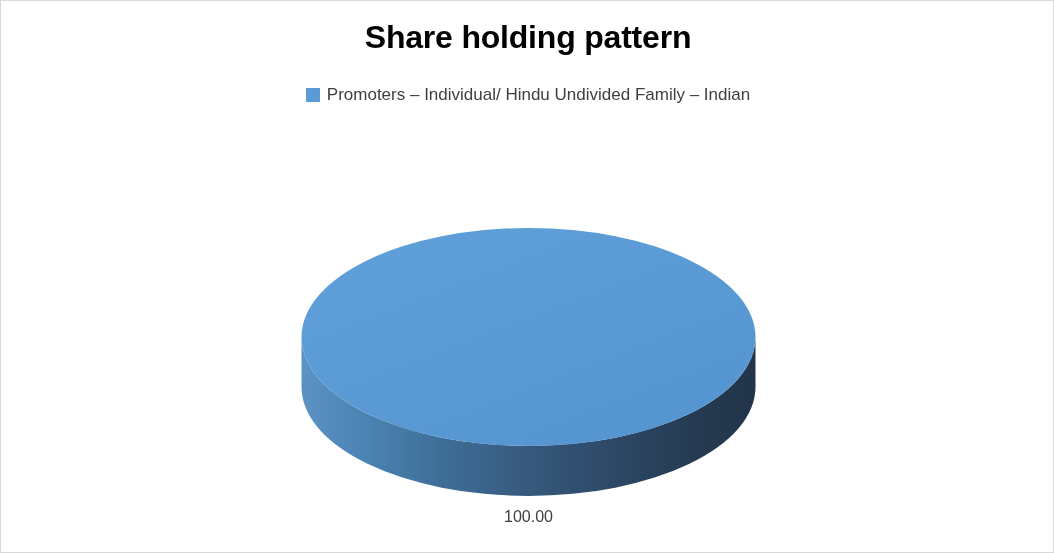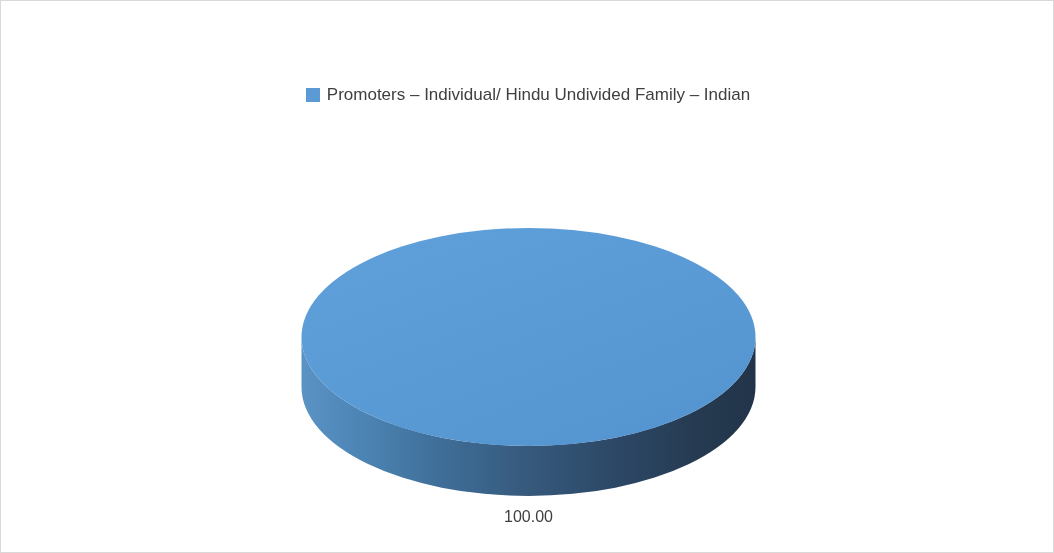--- a/index.html
+++ b/index.html
@@ -81,20 +81,21 @@
     color: #3f3f3f;
     white-space: nowrap;
   }
   
 </style>
 </head>
 <body>
 
 <div id="chart-frame">
 
+  <div id="chart-title">Share holding pattern</div>
 
   <div id="chart-legend">
     <div class="legend-entry">
       <span class="legend-swatch" style="background: rgb(91, 155, 213);"></span>
       <span class="legend-label">Promoters – Individual/ Hindu Undivided Family – Indian</span>
     </div>
   </div>
 
   <div id="pie-area">
     <svg id="pie-svg" width="1054" height="553" viewBox="0 0 1054 553">

